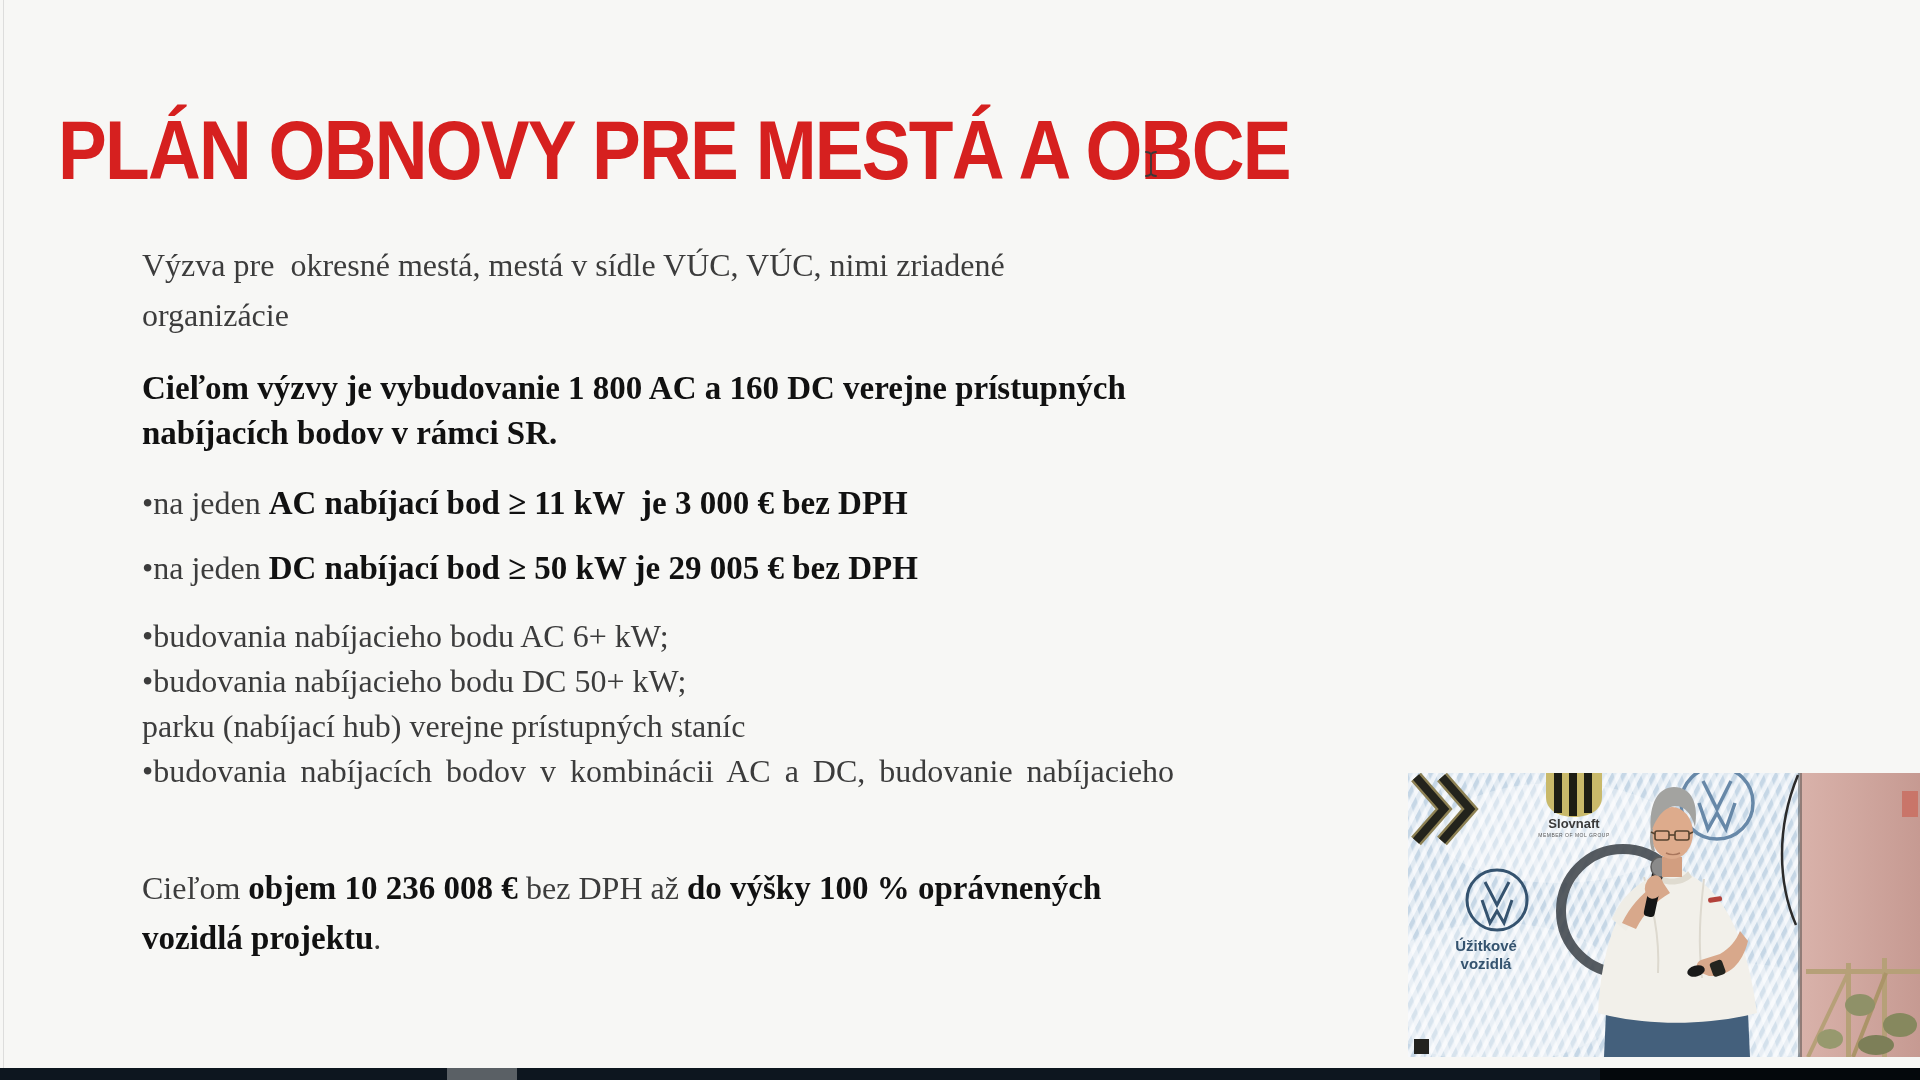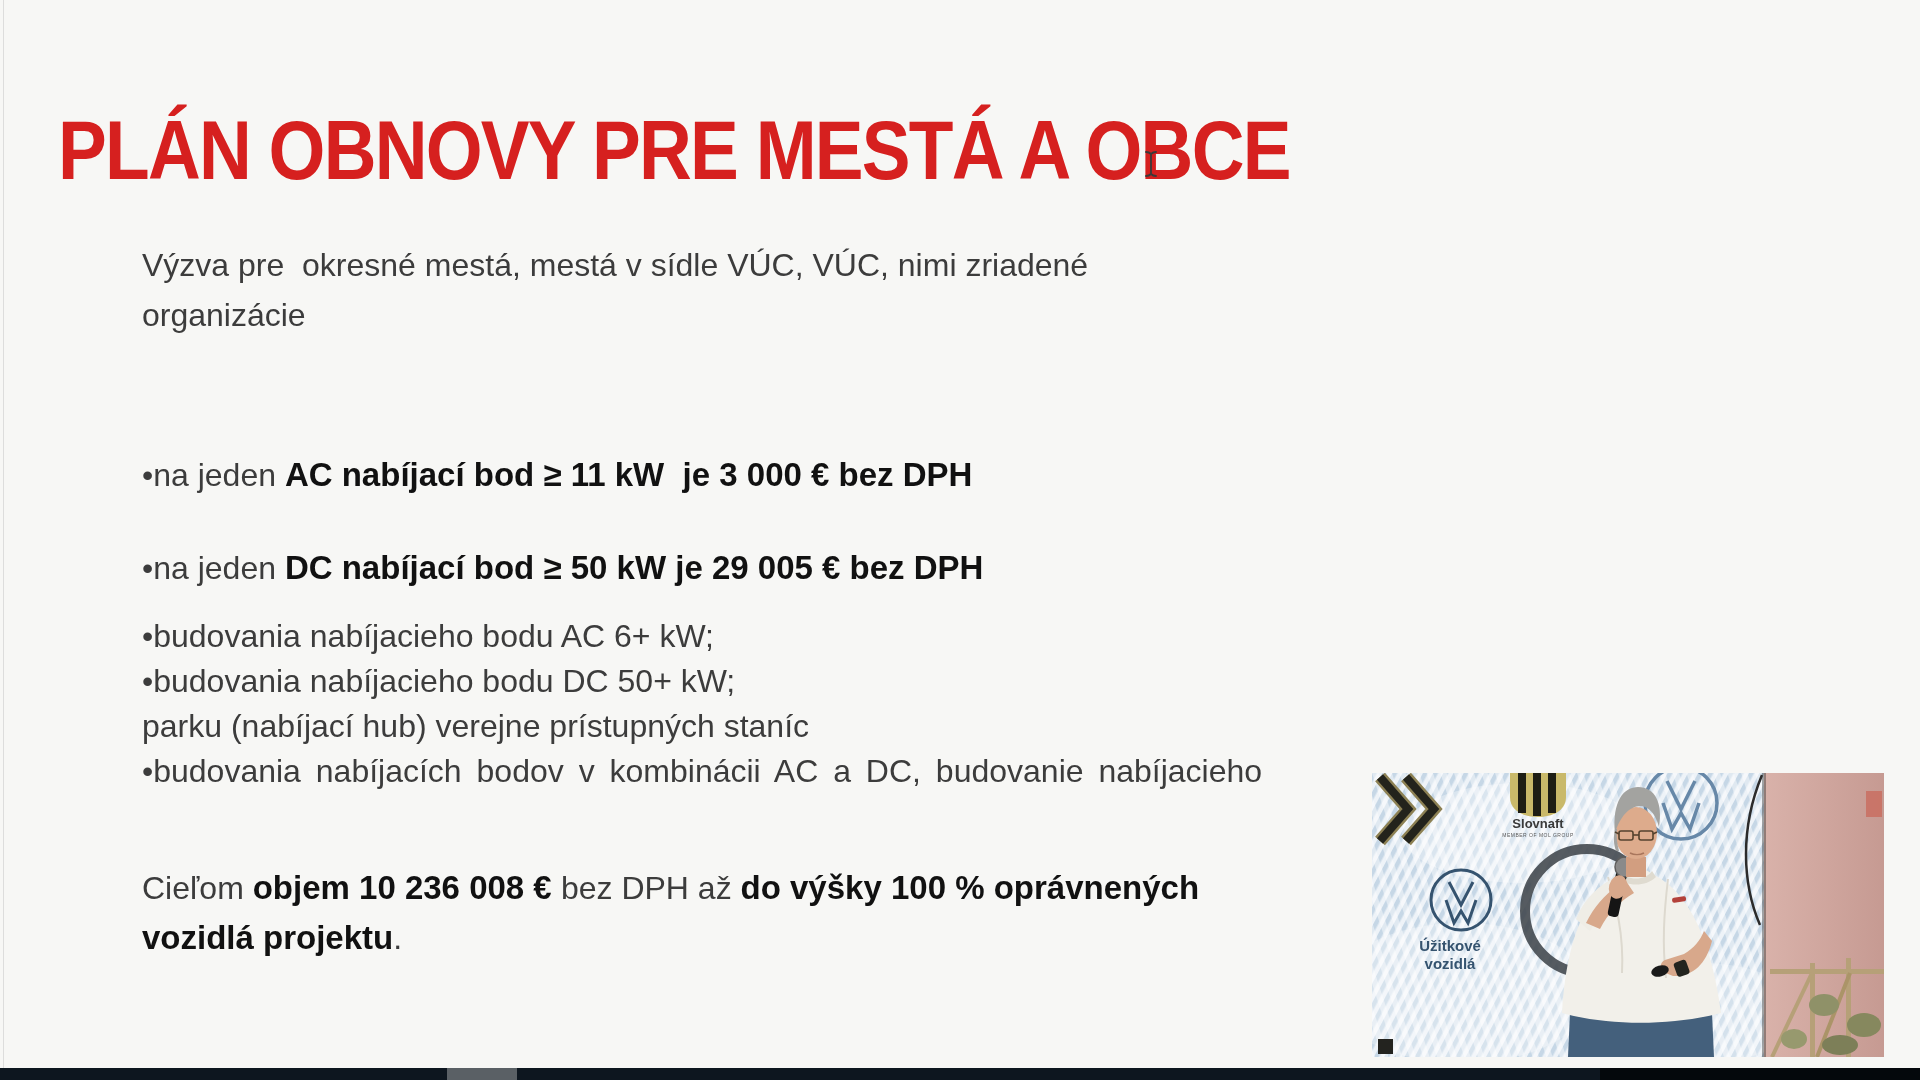--- a/index.html
+++ b/index.html
@@ -10,34 +10,34 @@
   .slide{position:absolute;inset:0;background:#f7f7f5;}
   .left-edge{position:absolute;left:3px;top:0;width:1px;height:1068px;background:#dddddc;}
 
   .title{
     position:absolute;left:58px;top:52px;
     font-size:84px;font-weight:bold;line-height:1;
     color:#d6201f;letter-spacing:-2px;white-space:pre;
     transform:scaleX(.87);transform-origin:left top;
   }
 
-  .tblock{position:absolute;left:142px;color:#3c3c3c;}
+  .tblock{position:absolute;left:142px;color:#3c3c3c;font-family:Liberation Serif, serif;}
   .tblock .line{white-space:pre;}
   .fs-reg{font-size:32px;}
   .fs-bold{font-size:33px;font-weight:bold;color:#111;}
   .seg-b{font-weight:bold;color:#111;font-size:33px;}
   .lh50 .line{line-height:50px;height:50px;}
   .lh46 .line{line-height:46px;height:46px;}
   .lh45 .line{line-height:45px;height:45px;}
   .just1 .line.spread{word-spacing:6px;}
 
   .cursor{position:absolute;left:1142px;top:150px;width:18px;height:28px;}
 
   .webcam{
-    position:absolute;left:1372px;top:773px;width:512px;height:284px;
+    position:absolute;left:1408px;top:773px;width:512px;height:284px;
     overflow:hidden;background:#14b8a6;
   }
   .webcam svg{display:block;}
 
   .bottom-bar{
     position:absolute;left:0;top:1068px;width:1920px;height:12px;
     background:#0d161f;
   }
   .bottom-bar .bar-right{
     position:absolute;left:1600px;top:0;width:320px;height:12px;background:#04080c;
@@ -52,22 +52,26 @@
 <div class="slide">
   <div class="left-edge"></div>
 
   <h1 class="title">PLÁN OBNOVY PRE MESTÁ A OBCE</h1>
 
   <div class="tblock lh50 fs-reg" style="top:240px;">
     <div class="line">Výzva pre  okresné mestá, mestá v sídle VÚC, VÚC, nimi zriadené</div>
     <div class="line">organizácie</div>
   </div>
 
-
-  <div class="tblock lh46 fs-reg" style="top:452px;">
+  <div class="tblock lh45 fs-bold" style="top:366px;">
+    <div class="line">Cieľom výzvy je vybudovanie 1 800 AC a 160 DC verejne prístupných</div>
+    <div class="line">nabíjacích bodov v rámci SR.</div>
+  </div>
+
+  <div class="tblock lh46 fs-reg" style="top:480px;">
     <div class="line"><span>•na jeden </span><span class="seg-b">AC nabíjací bod ≥ 11 kW  je 3 000 € bez DPH</span></div>
   </div>
 
   <div class="tblock lh46 fs-reg" style="top:545px;">
     <div class="line"><span>•na jeden </span><span class="seg-b">DC nabíjací bod ≥ 50 kW je 29 005 € bez DPH</span></div>
   </div>
 
   <div class="tblock lh45 fs-reg just1" style="top:614px;">
     <div class="line">•budovania nabíjacieho bodu AC 6+ kW;</div>
     <div class="line">•budovania nabíjacieho bodu DC 50+ kW;</div>

